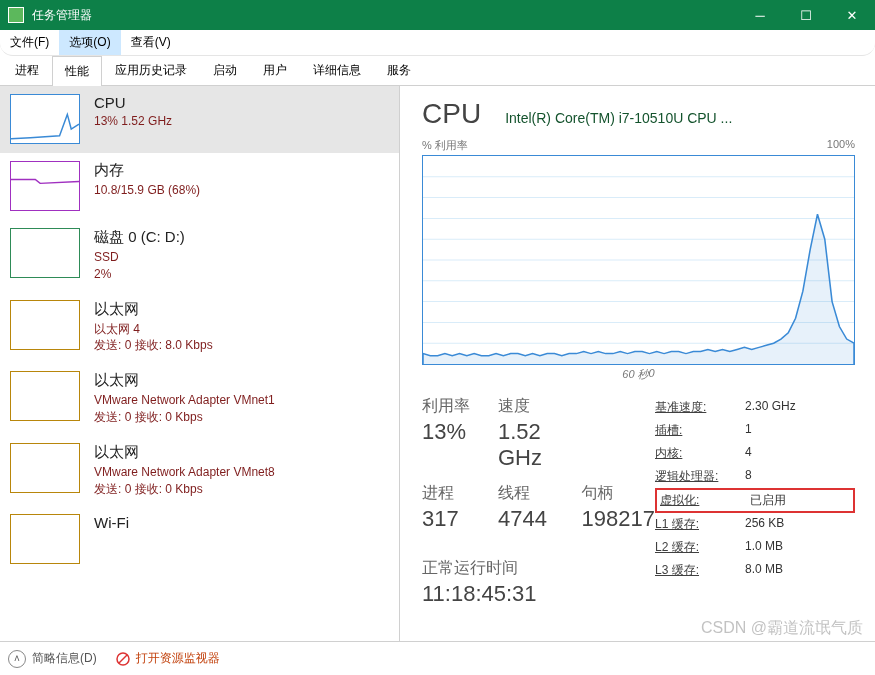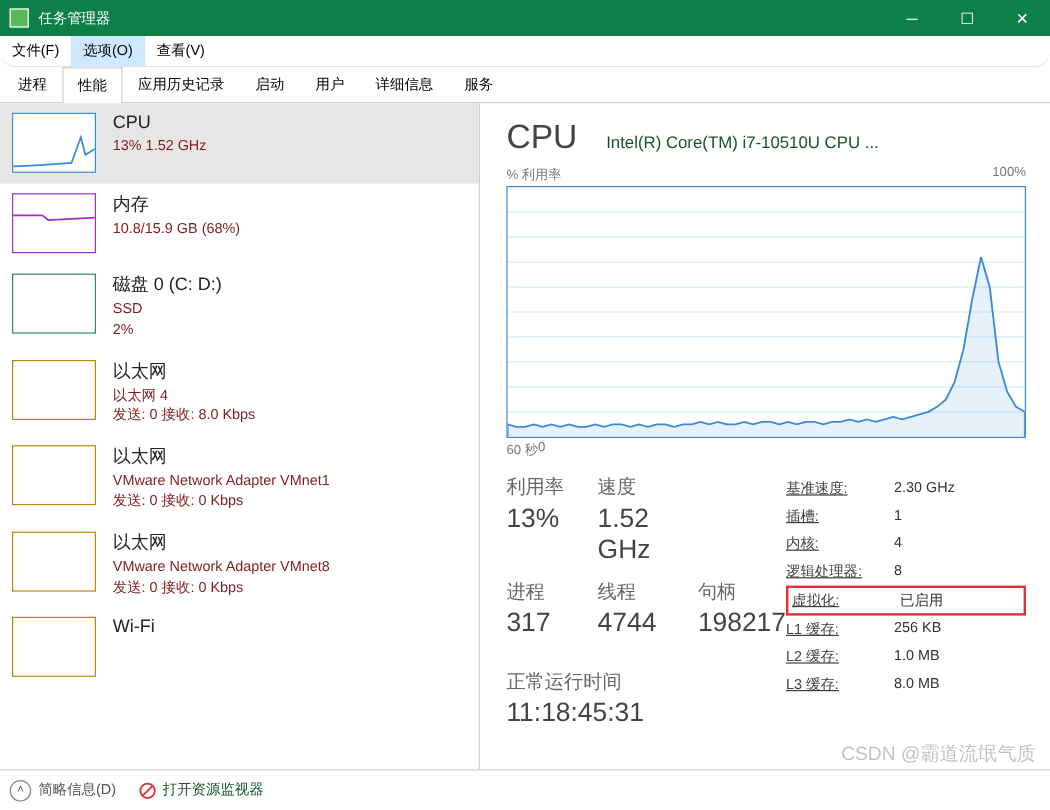--- a/index.html
+++ b/index.html
@@ -37,39 +37,39 @@
 .side-info .t2 { font-size: 12px; color: #7f1d1d; line-height: 1.4; }
 
 .detail { flex: 1; padding: 12px 20px 10px 22px; position: relative; }
 .hdr { display: flex; align-items: baseline; margin-bottom: 8px; }
 .hdr .big { font-size: 28px; color: #444; margin-right: 24px; }
 .hdr .sub { font-size: 14px; color: #14532d; }
 
 .chart-lbl-row { display: flex; justify-content: space-between; font-size: 11px; color: #777; margin-bottom: 2px; }
 .chart { width: 100%; height: 210px; border: 1px solid #3a8ad6; background: #fff; position: relative; }
 .chart svg { width: 100%; height: 100%; }
-.axis-row { display: flex; justify-content: flex-start; font-size: 11px; color: #777; margin-top: 2px; margin-bottom: 14px; }
+.axis-row { display: flex; justify-content: center; font-size: 11px; color: #777; margin-top: 2px; margin-bottom: 14px; font-style: italic; }
 
 .stats { display: flex; gap: 0; }
 .stats-left { flex: 1; display: grid; grid-template-columns: repeat(3, auto); column-gap: 28px; row-gap: 12px; }
 .stat .lbl { font-size: 16px; color: #666; margin-bottom: 2px; }
 .stat .val { font-size: 22px; color: #444; }
 .uptime { margin-top: 14px; }
 
 .stats-right { width: 200px; font-size: 12px; }
 .stats-right .row { display: flex; padding: 3px 0; }
 .stats-right .row .k { width: 90px; color: #404040; text-decoration: underline; }
 .stats-right .row .v { color: #333; }
 .stats-right .row.boxed { border: 2px solid #d33; padding: 2px 3px; }
 
 .footer { height: 34px; border-top: 1px solid #d0d0d0; display: flex; align-items: center; font-size: 12px; padding: 0 8px; }
 .footer .circ { width: 18px; height: 18px; border: 1px solid #888; border-radius: 50%; display: flex; align-items: center; justify-content: center; margin-right: 6px; font-size: 10px; color: #555; }
 .footer .lnk { color: #555; margin-right: 18px; cursor: pointer; }
 .footer .rm-icon { width: 16px; height: 16px; margin-right: 5px; display: inline-flex; align-items: center; justify-content: center; }
-.footer .rm-link { color: #14532d; cursor: pointer; }
+.footer .rm-link { color: #c2410c; cursor: pointer; }
 
 .watermark { position: absolute; right: 12px; bottom: 36px; color: rgba(120,120,120,.45); font-size: 16px; pointer-events: none; }
 </style>
 </head>
 <body>
 
 <div class="titlebar">
   <div class="app-icon"></div>
   <div class="title">任务管理器</div>
   <div class="win-btn">─</div>

